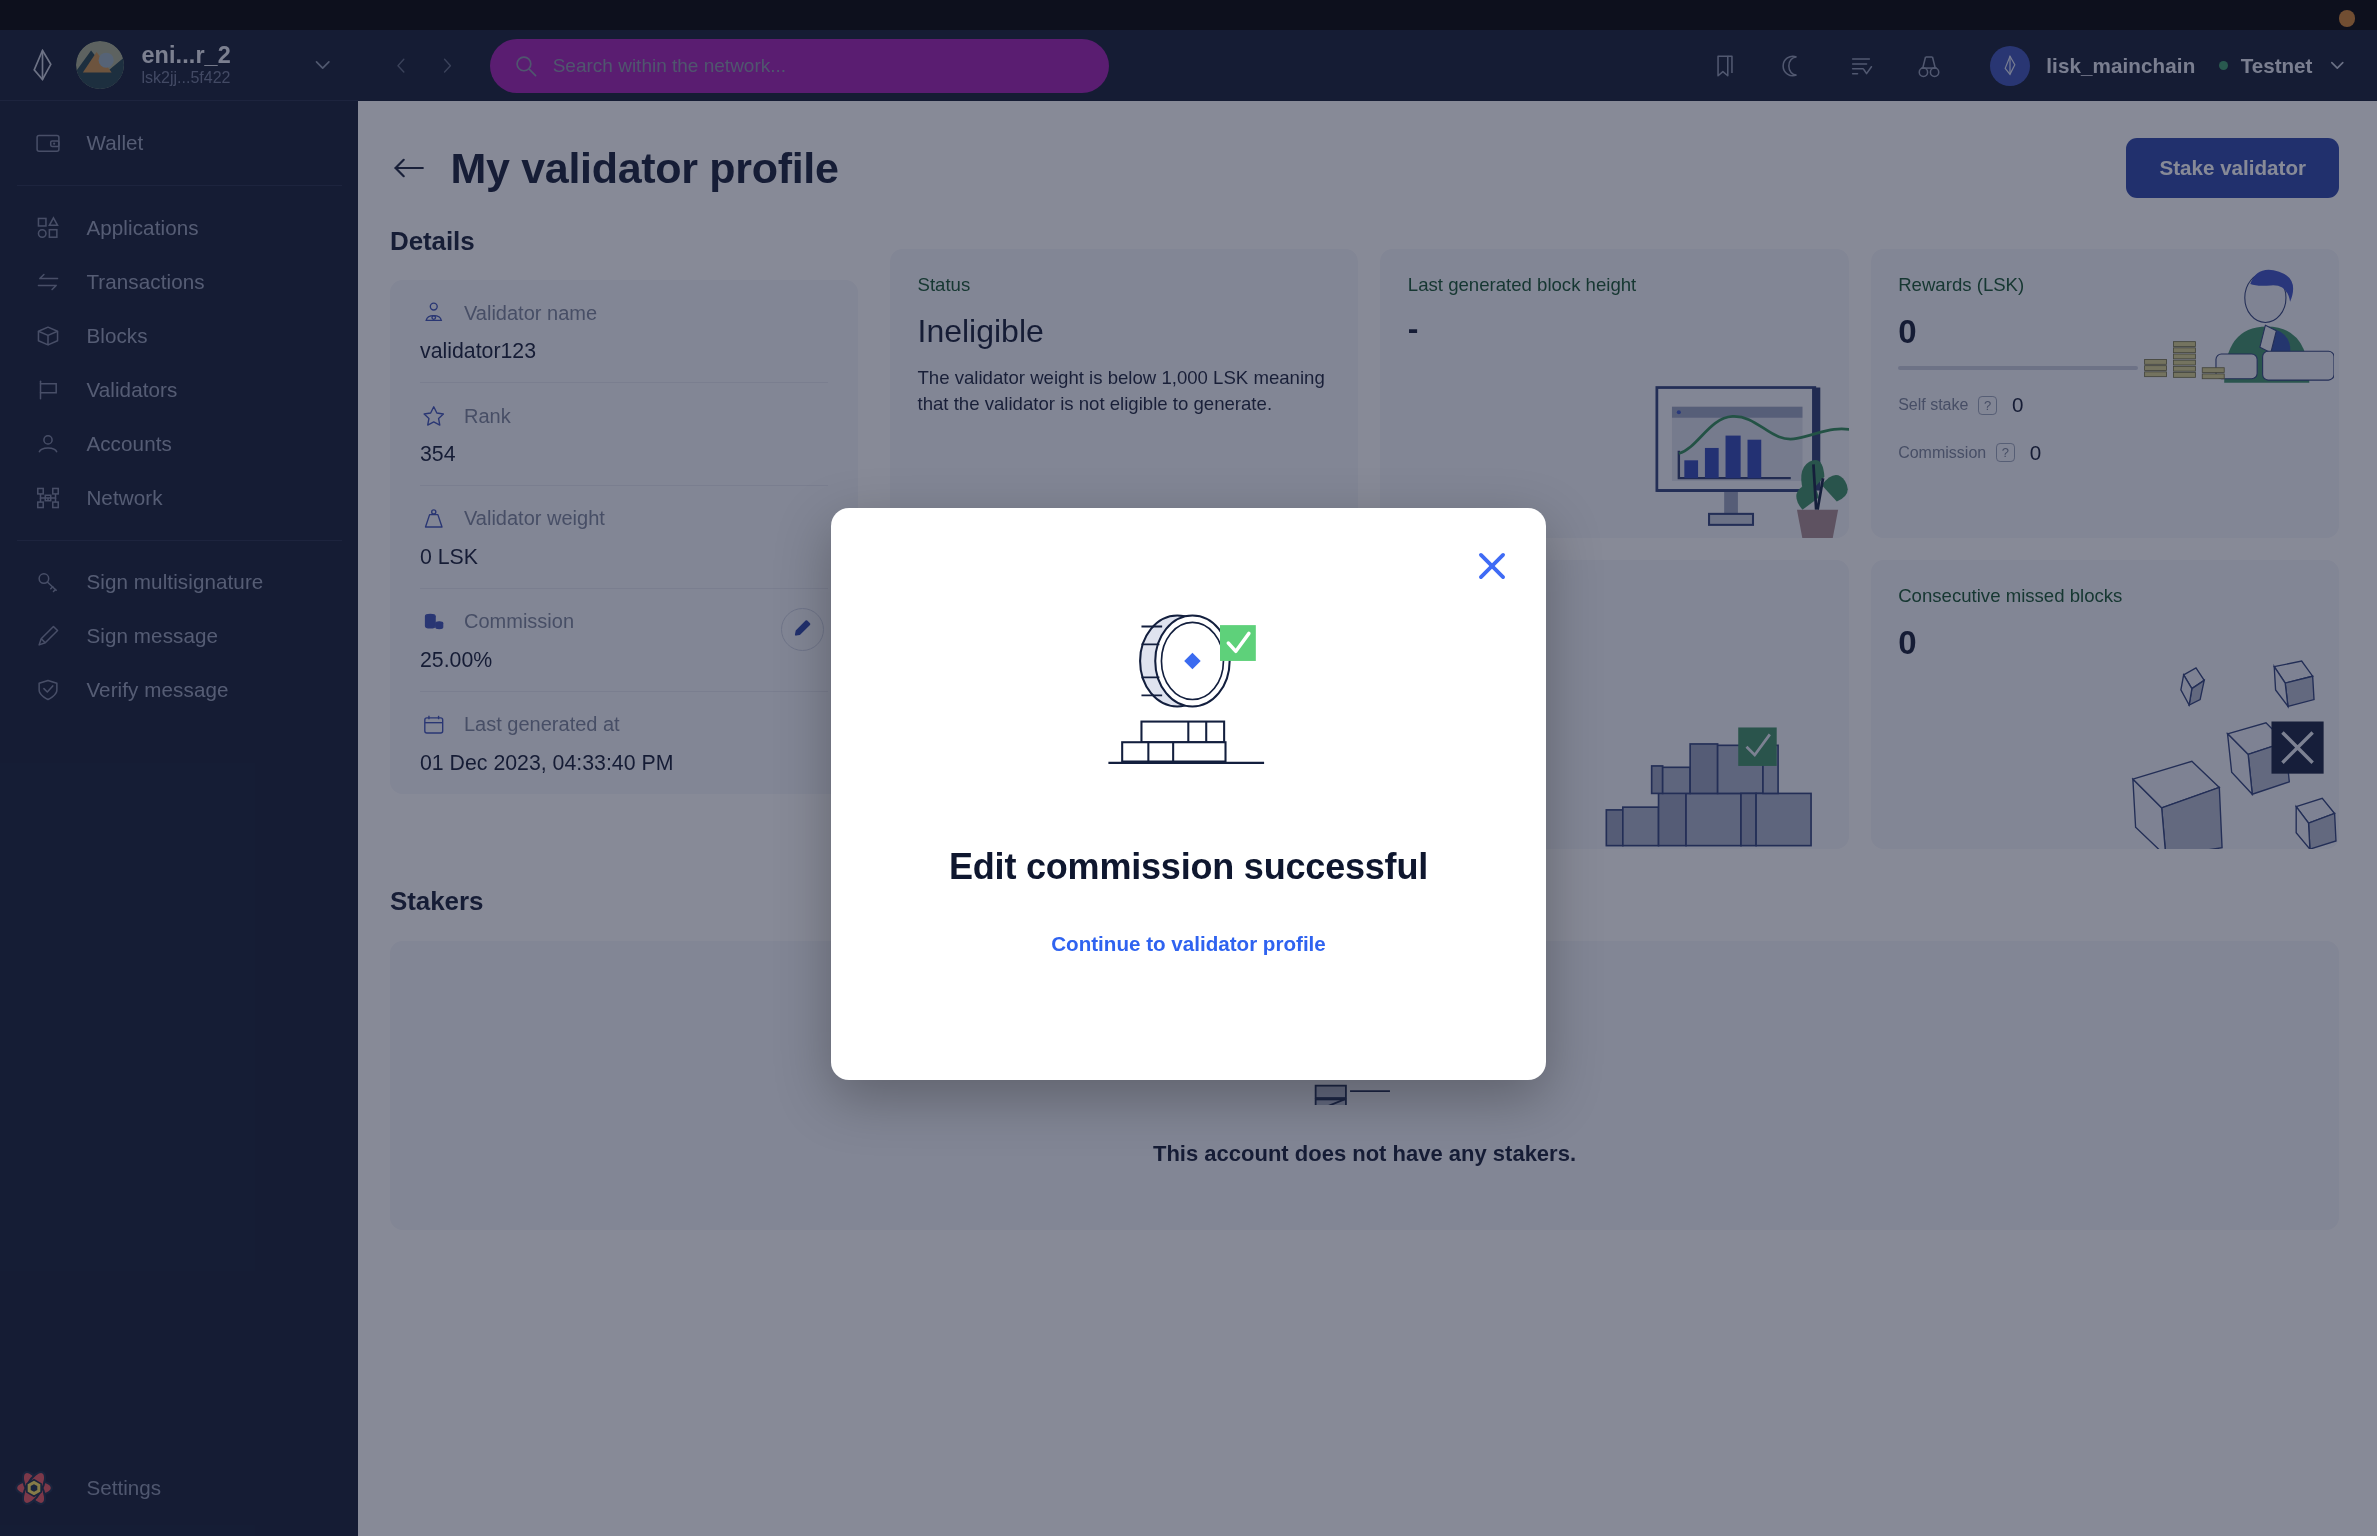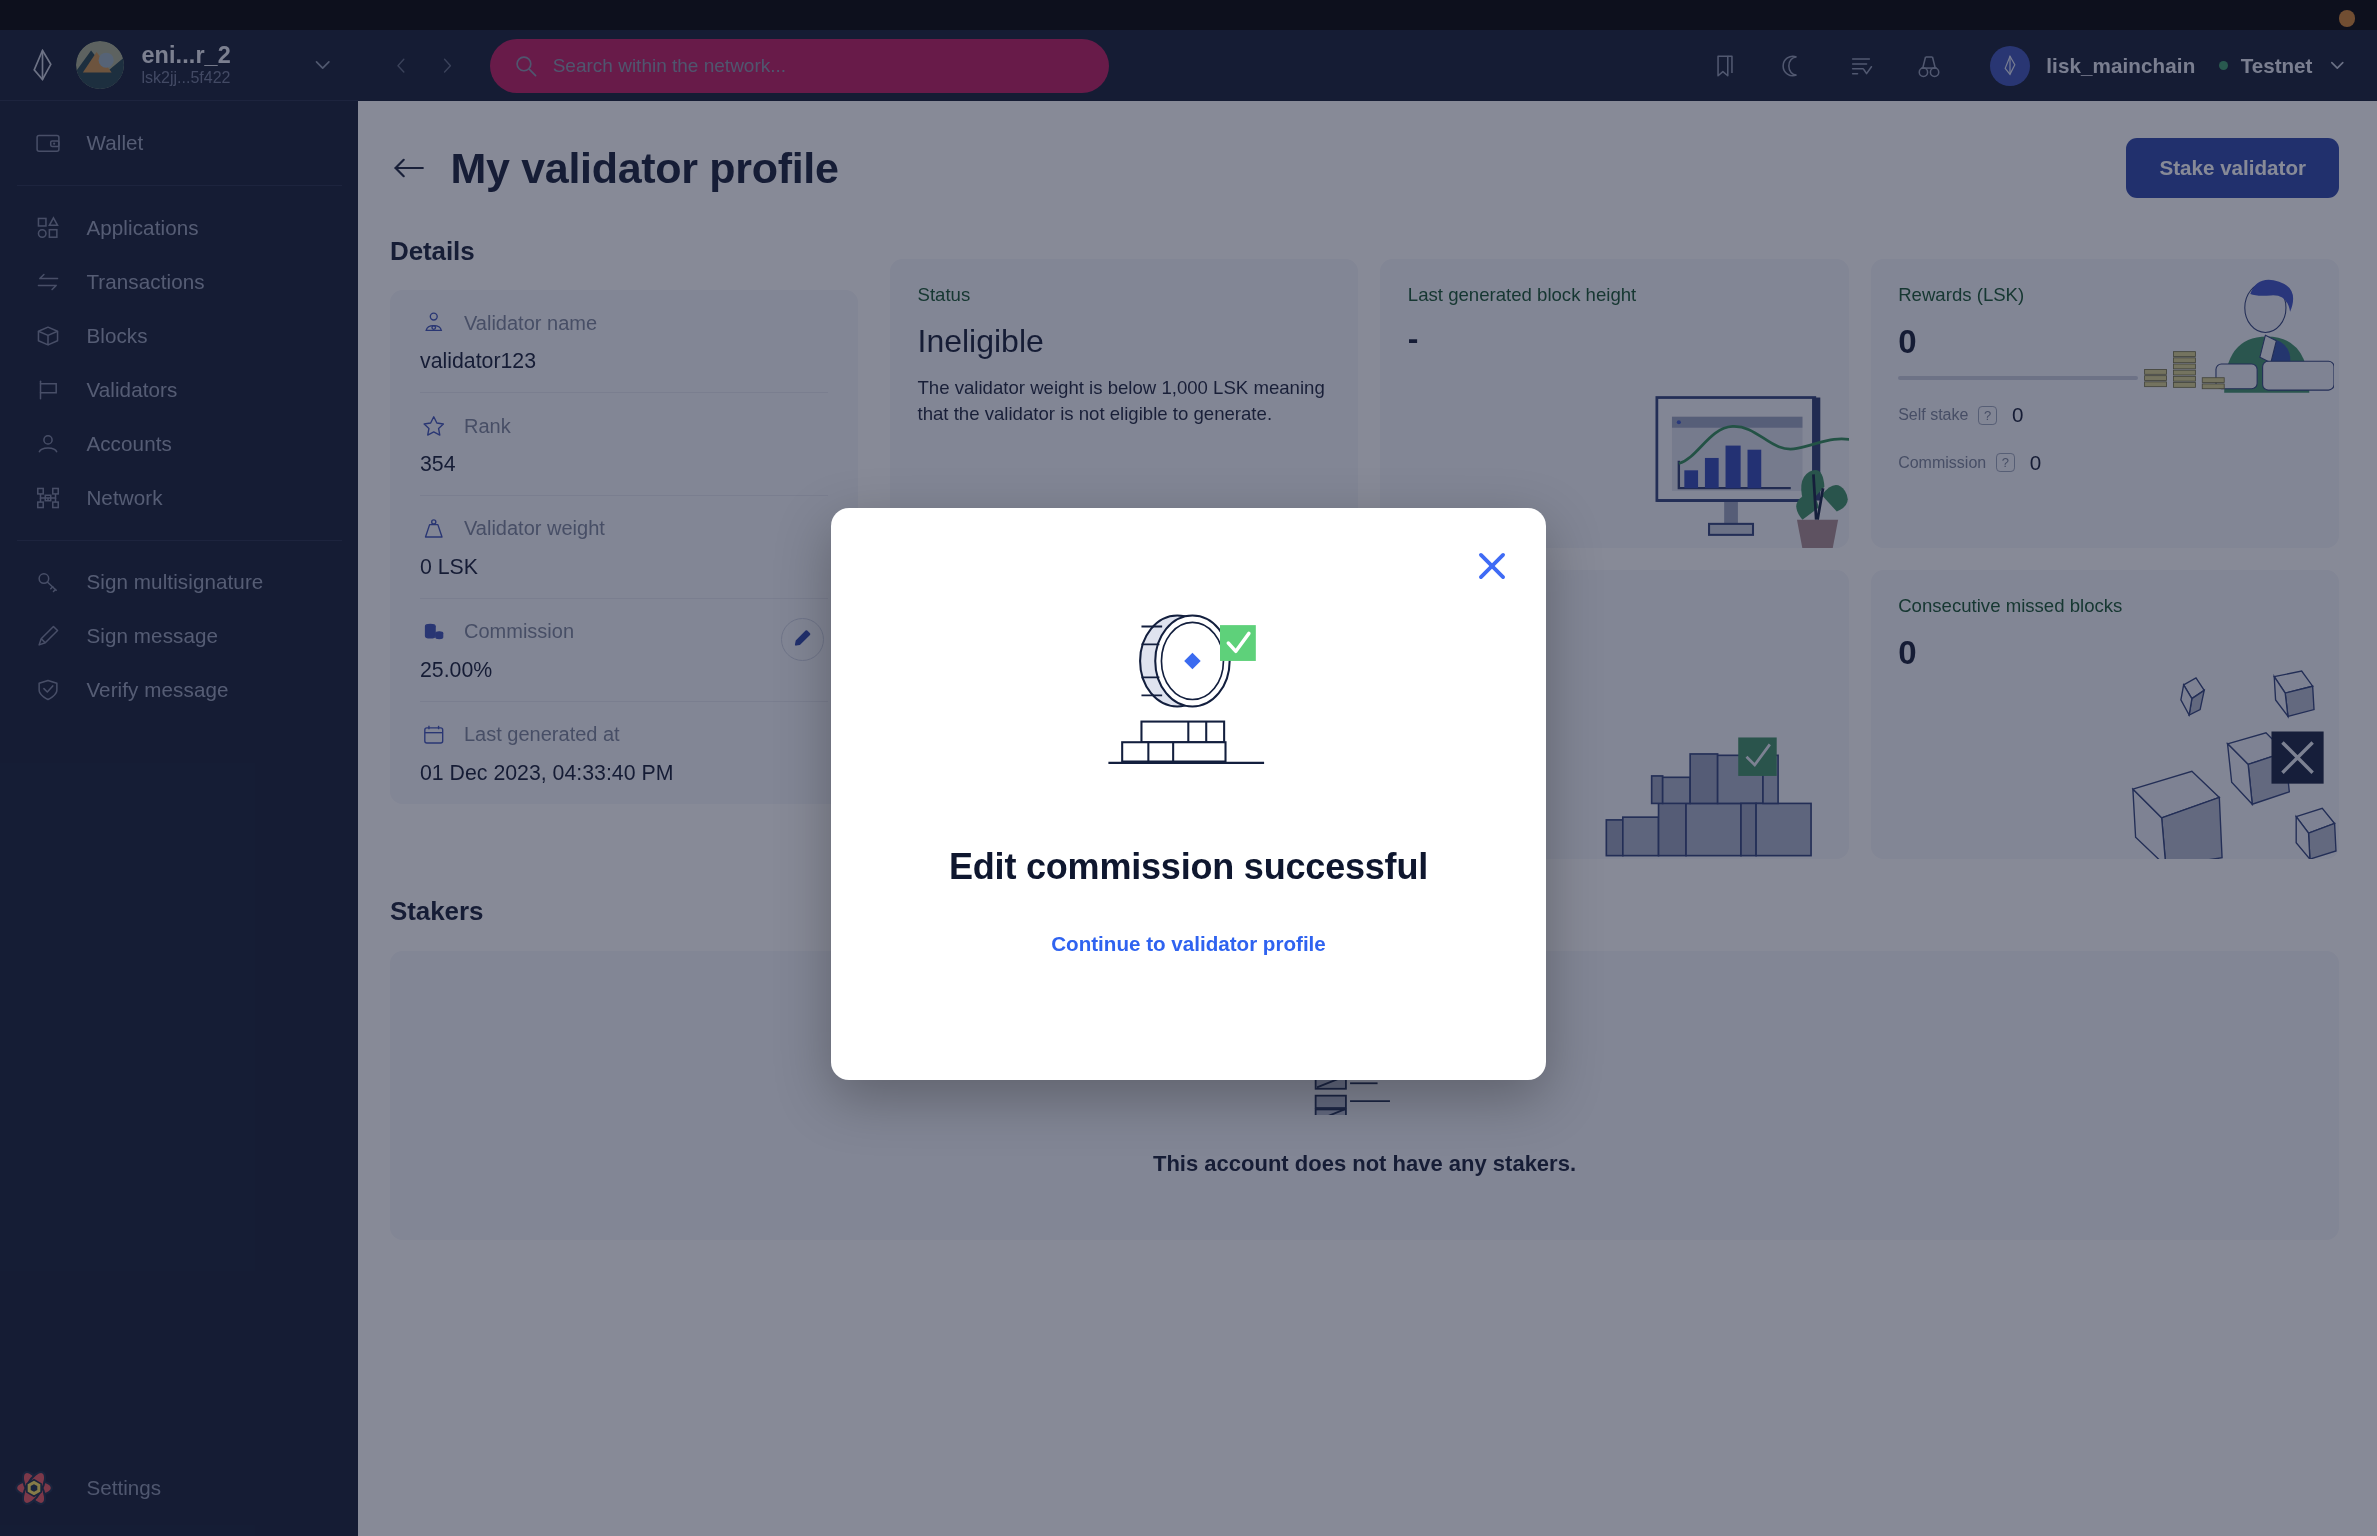--- a/index.html
+++ b/index.html
@@ -97,21 +97,21 @@
   }
   .nav-arrows { display: flex; gap: 15px; align-items: center; color: #5f687f; }
   .nav-arrows span {
     width: 30px; height: 30px;
     display: flex; align-items: center; justify-content: center;
     cursor: pointer;
   }
   .searchbox {
     margin-left: 27.5px;
     width: 619px; height: 54px;
-    background: #be185d; border-radius: 27px;
+    background: #a21caf; border-radius: 27px;
     display: flex; align-items: center;
     padding: 0 23.4px;
   }
   .searchbox .mag { width: 26px; height: 26px; color: #8b93ab; flex: 0 0 auto;}
   .searchbox input {
     background: transparent; border: 0; outline: none;
     margin-left: 13.8px; flex: 1 1 auto;
     color: #c8cddb; font-size: 19px;
     font-family: "Liberation Sans", sans-serif;
   }
@@ -163,21 +163,21 @@
   }
   .stake-btn {
     margin-left: auto;
     background: #2b44a8; color: #fff;
     font-size: 20.6px; font-weight: 700;
     border: 0; border-radius: 11px;
     padding: 18px 33px; cursor: pointer;
     font-family: "Liberation Sans", sans-serif;
   }
 
-  .cols { display: flex; margin-top: 30px; gap: 32px; }
+  .cols { display: flex; margin-top: 20px; gap: 32px; }
   .col-details { width: 468px; flex: 0 0 auto; }
   .col-perf { flex: 1 1 auto; min-width: 0; }
 
   .sec-title {
     color: #141c35; font-size: 26px; font-weight: 700;
     letter-spacing: -0.1px;
   }
 
   .card {
     background: #f5f6fa; border-radius: 12.4px;

